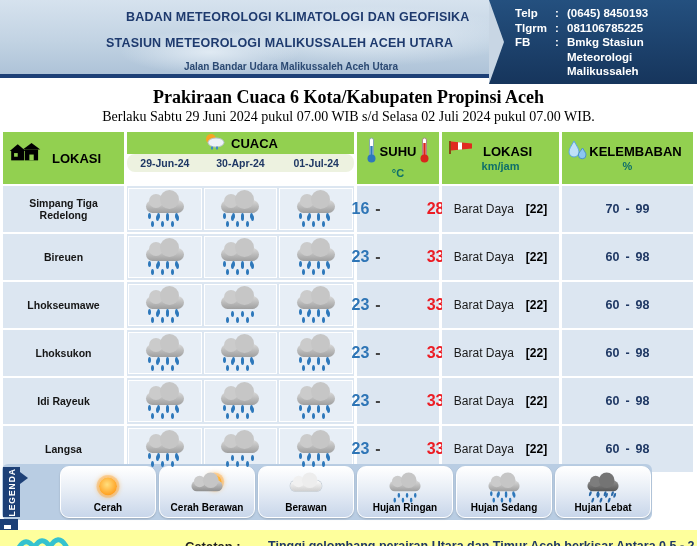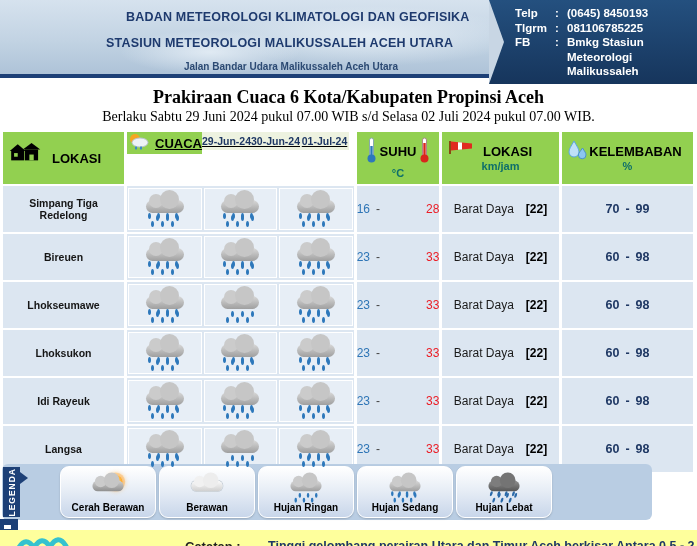--- a/index.html
+++ b/index.html
@@ -39,32 +39,32 @@
          font-family:"Liberation Serif",serif;font-size:18px;font-weight:bold;}
   .subtitle{position:absolute;left:0;top:109px;width:697px;text-align:center;
          font-family:"Liberation Serif",serif;font-size:14px;}
   
   .table{position:absolute;left:3px;top:132px;width:691px;}
   .trow{display:grid;grid-template-columns:121px 227px 82px 117px 131px;column-gap:3px;margin-bottom:2px;}
   .th{background:#92d050;height:52px;display:flex;align-items:center;justify-content:center;
       font-weight:bold;font-size:13px;position:relative;}
   .th-col{flex-direction:column;line-height:15px;padding-top:2px;box-sizing:border-box;}
   .unit{font-size:11px;color:#0e6f6a;font-weight:bold;}
-  .th-cuaca{display:flex;background:none;height:52px;text-decoration:underline;}
+  .th-cuaca{display:flex;flex-direction:column;background:none;height:52px;}
   .cuaca-top{background:#92d050;height:22px;display:flex;align-items:center;justify-content:center;
       gap:6px;font-weight:bold;font-size:13px;}
   .date-strip{background:#edf2e0;height:18px;display:grid;grid-template-columns:repeat(3,1fr);
-      align-items:center;text-align:center;font-size:10.5px;font-weight:bold;color:#1f3864;}
+      align-items:center;text-align:center;font-size:10.5px;font-weight:bold;color:#1f3864;border-radius:8px;}
   .suhu-line{display:flex;align-items:center;gap:4px;}
   .left-icon{position:absolute;left:6px;top:8px;}
   .cell{background:#dce6f1;height:46px;display:flex;align-items:center;justify-content:center;}
   .cell-city{font-size:10.5px;font-weight:bold;color:#151515;text-align:center;padding:0 4px;box-sizing:border-box;}
   .cell-cuaca{display:grid;grid-template-columns:repeat(3,1fr);gap:2px;padding:1px;box-sizing:border-box;}
   .wx-box{background:#e7eef6;border:1px solid #fff;display:flex;align-items:center;justify-content:center;}
-  .cell-suhu{font-size:12px;font-weight:normal;}
+  .cell-suhu{font-size:16px;font-weight:bold;}
   .tmin{color:#2e75b6;} .tsep{color:#444;margin:0 6px;} .tmax{color:#ec1c24;margin-left:40px;}
   .cell-angin{gap:12px;} .dir{font-size:12px;color:#1a1a1a;} .spd{font-weight:bold;font-size:12px;}
   .cell-rh{font-size:12.5px;font-weight:bold;color:#1f3864;} .rsep{margin:0 6px;}
   
   .wx{position:relative;width:56px;height:40px;display:block;}
   .wx i{display:block;position:absolute;}
   .wx .sun{display:none;left:50%;top:7px;transform:translateX(-50%);width:22px;height:22px;border-radius:50%;
      background:radial-gradient(circle at 45% 40%,#ffdf7e,#ff9d1c 75%);
      box-shadow:0 0 0 3px rgba(255,157,28,.30),0 0 7px 2px rgba(255,157,28,.55);z-index:1;}
   .wx .cloud{left:9px;top:11px;width:38px;height:13px;border-radius:8px;z-index:2;
@@ -168,21 +168,21 @@
               <circle cx="8" cy="6" r="5" fill="#f5a623"></circle>
               <ellipse cx="13" cy="9.5" rx="8" ry="4.5" fill="#eef2f6" stroke="#b9c4cf"></ellipse>
               <ellipse cx="9" cy="15" rx="1.1" ry="1.8" fill="#3b87c8"></ellipse>
               <ellipse cx="14" cy="15" rx="1.1" ry="1.8" fill="#3b87c8"></ellipse>
             </svg>
         </span>
         <span>CUACA</span>
       </div>
       <div class="date-strip">
         <span>29-Jun-24</span>
-        <span>30-Jun-24</span>
+        <span>30-Apr-24</span>
         <span>01-Jul-24</span>
       </div>
     </div>
     <div class="th th-col">
       <span class="suhu-line">
         <span>
           <svg width="9" height="26" viewBox="0 0 9 26">
               <rect x="2.5" y="1" width="4" height="19" rx="2" fill="#fff" stroke="#8aa"></rect>
               <rect x="3.3" y="9" width="2.4" height="11" fill="#2e78bb"></rect>
               <circle cx="4.5" cy="21.5" r="4" fill="#2e78bb"></circle>
@@ -467,20 +467,26 @@
   </div>
 
 </div>
 
 <div class="legend-strip"></div>
 <div class="legend-tab">
     <span>LEGENDA</span>
   </div>
 <div class="legend-items">
   <div class="legend-item">
+    <span class="wx" data-icon="cerah">
+        <i class="sun"></i>
+      </span>
+    <span class="legend-label">Cerah</span>
+  </div>
+  <div class="legend-item">
     <span class="wx" data-icon="cerah-berawan">
         <i class="sun"></i>
         <i class="cloud"></i>
       </span>
     <span class="legend-label">Cerah Berawan</span>
   </div>
   <div class="legend-item">
     <span class="wx" data-icon="berawan">
         <i class="cloud"></i>
       </span>

